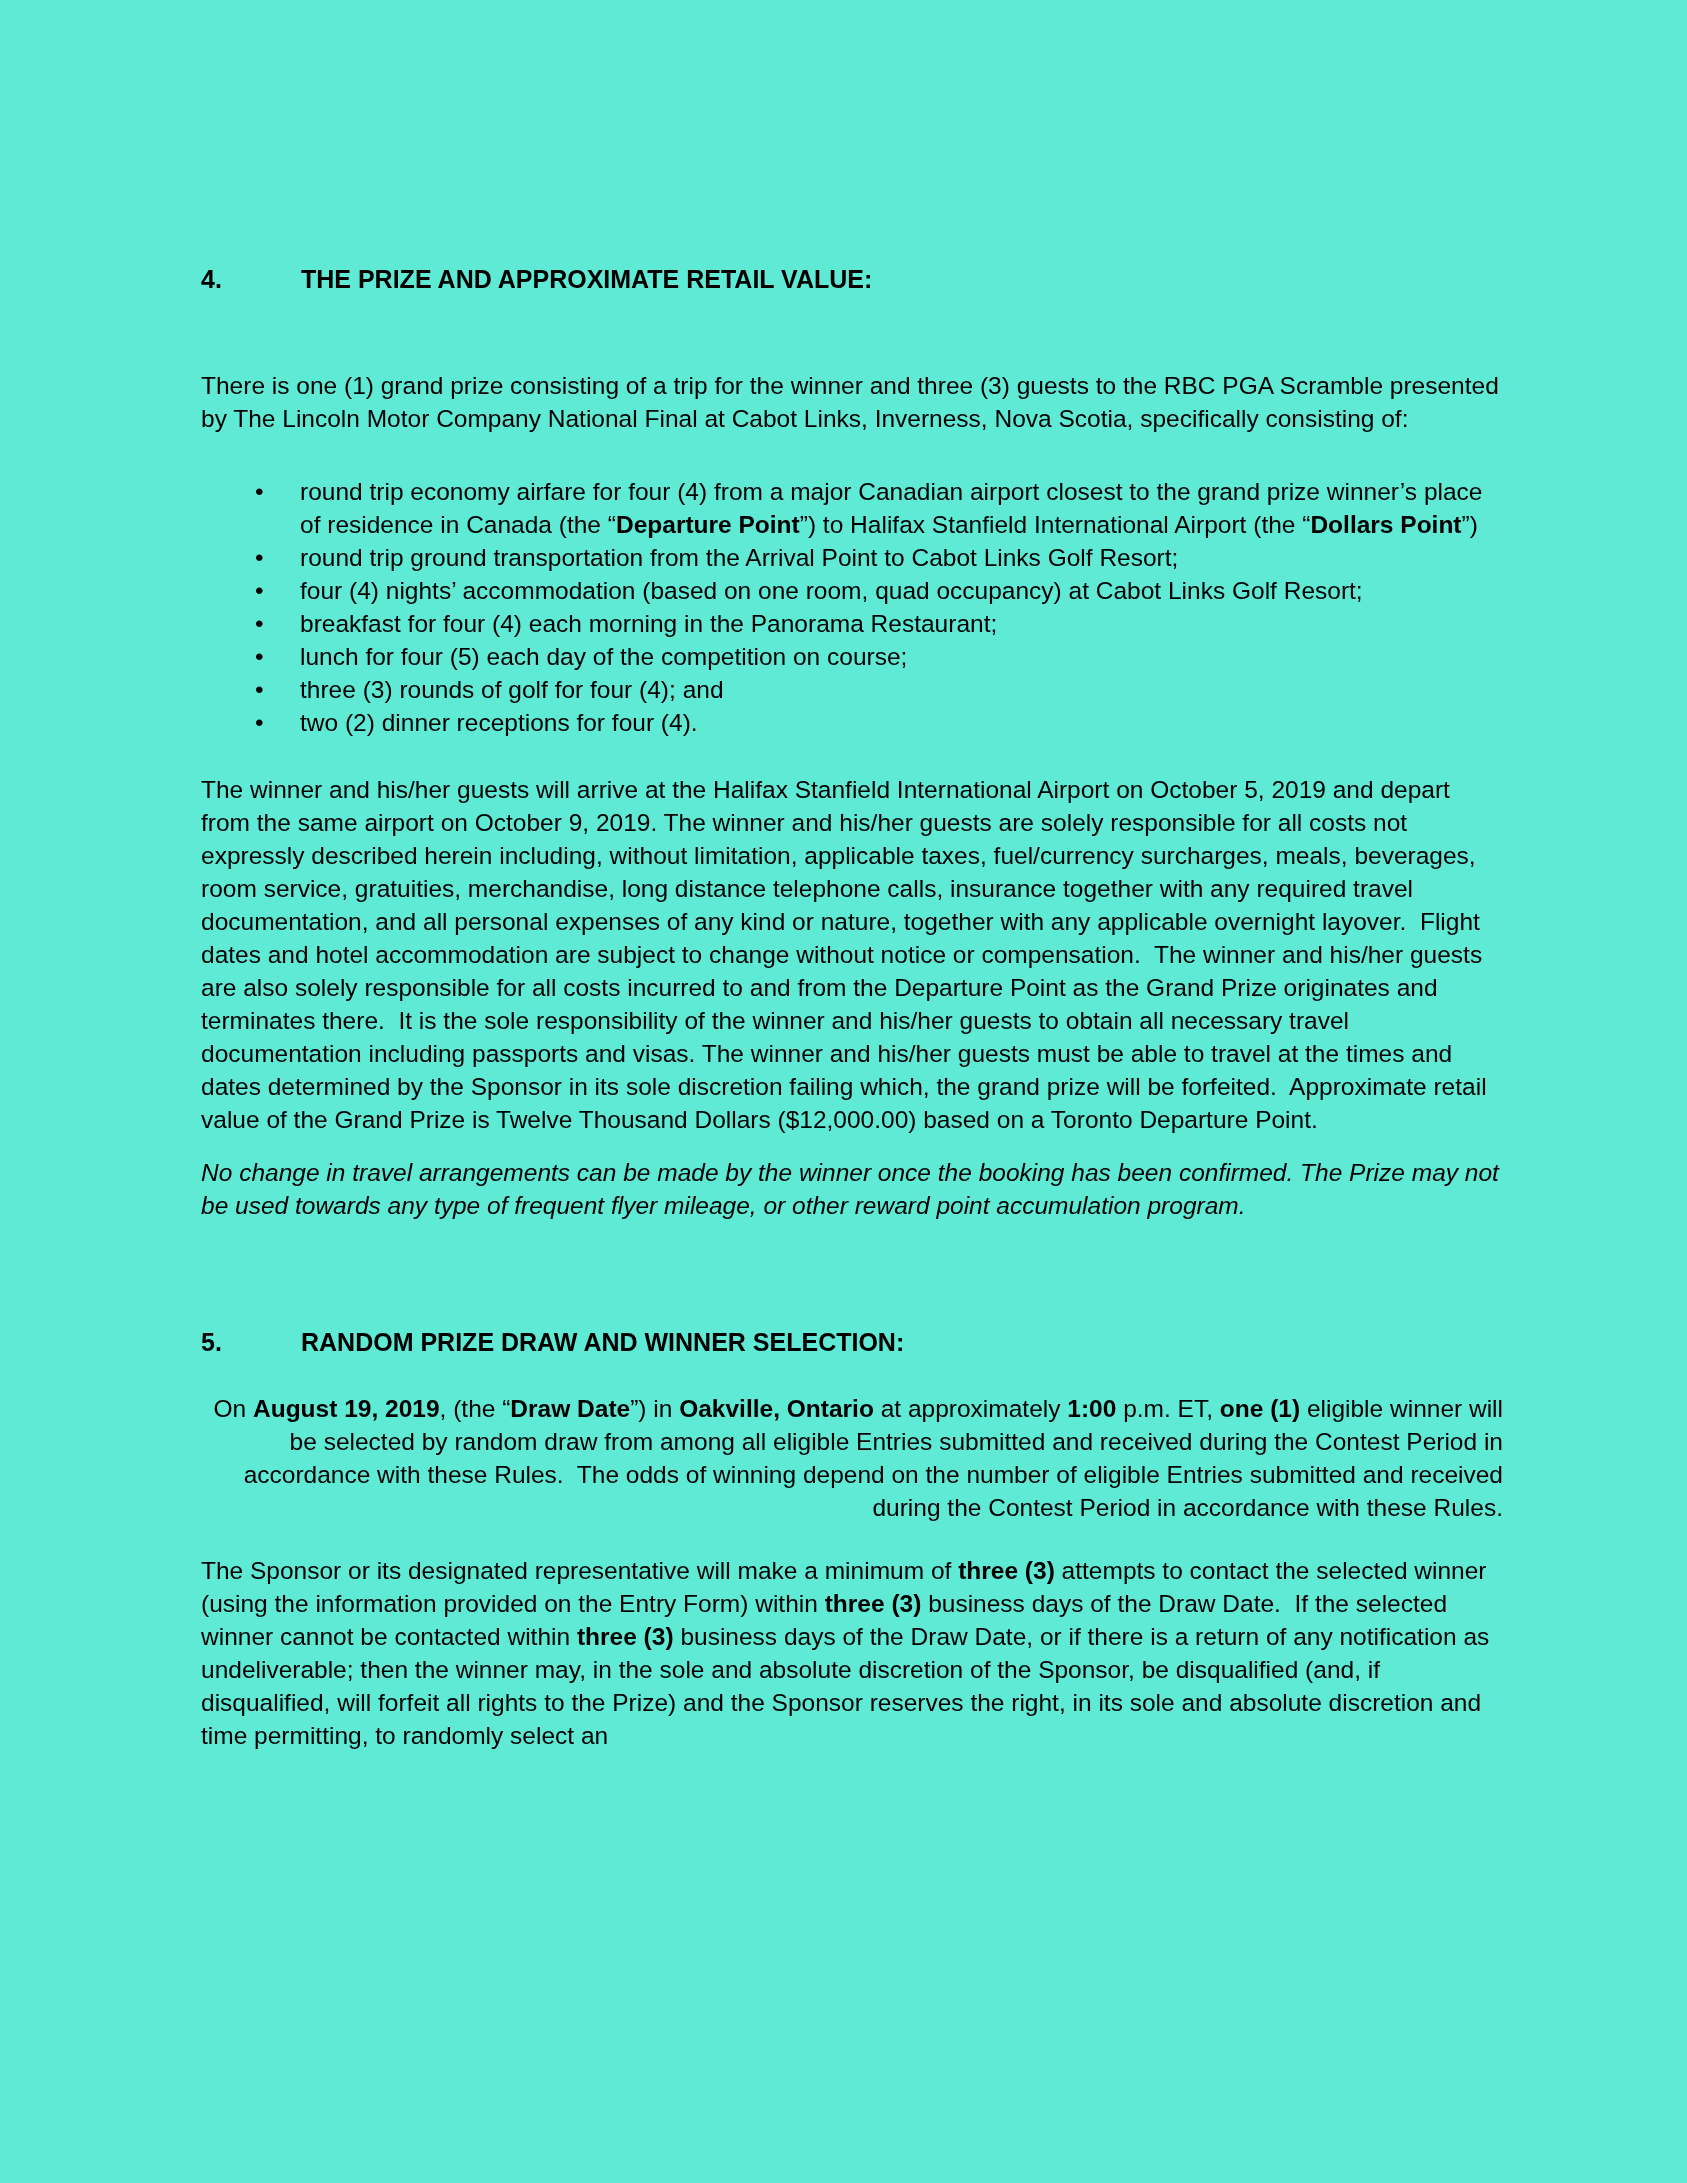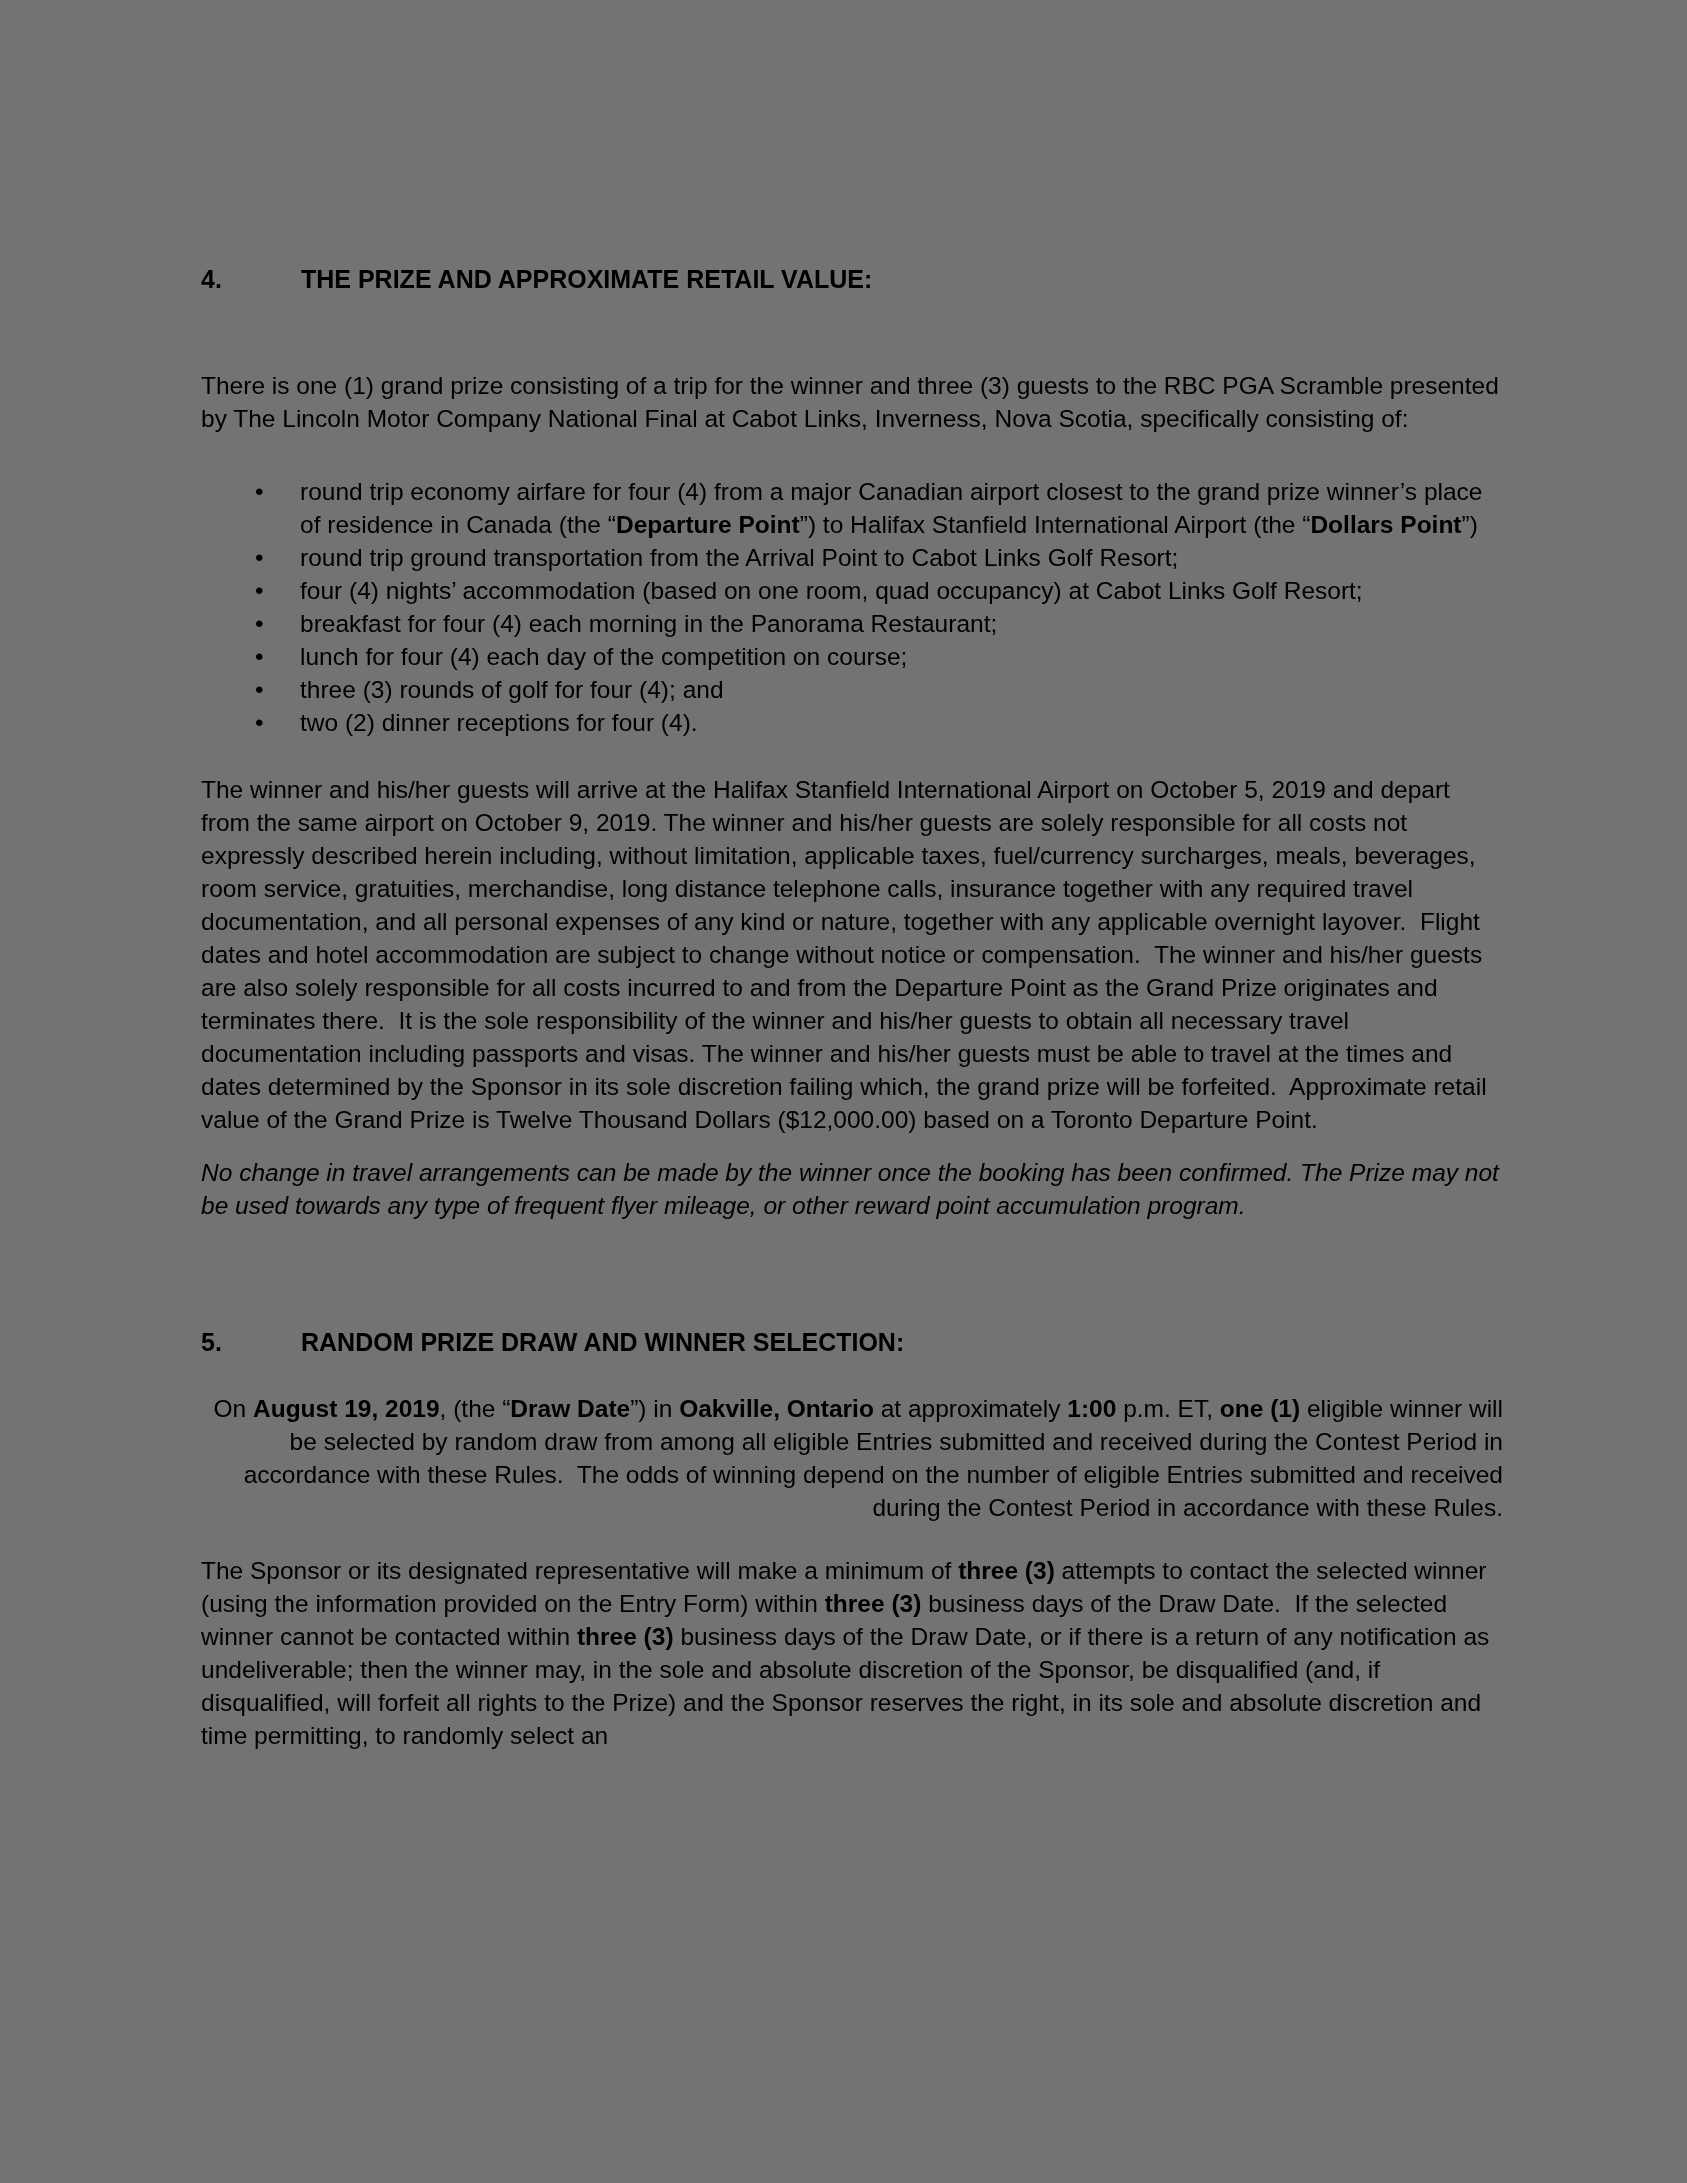--- a/index.html
+++ b/index.html
@@ -5,21 +5,21 @@
 <style>
   html, body {
     margin: 0;
     padding: 0;
     background: #ffffff;
   }
   .page {
     position: relative;
     width: 1687px;
     height: 2183px;
-    background: #737373;
+    background: #5eead4;
     box-sizing: border-box;
     padding: 263px 184px 0 201px;
     font-family: "Liberation Sans", sans-serif;
     font-size: 24.5px;
     line-height: 33px;
     color: #000000;
     overflow: hidden;
   }
   .para {
     margin: 0;
@@ -69,21 +69,21 @@
 
   <p class="heading h4"><span class="hnum">4.</span><span>THE PRIZE AND APPROXIMATE RETAIL VALUE:</span></p>
 
   <p class="para intro">There is one (1) grand prize consisting of a trip for the winner and three (3) guests to the RBC PGA Scramble presented by The Lincoln Motor Company National Final at Cabot Links, Inverness, Nova Scotia, specifically consisting of:</p>
 
   <ul class="prize-list">
       <li><span>round trip economy airfare for four (4) from a major Canadian airport closest to the grand prize winner’s place of residence in Canada (the “</span><b>Departure Point</b><span>”) to Halifax Stanfield International Airport (the “</span><b>Dollars Point</b><span>”)</span></li>
       <li><span>round trip ground transportation from the Arrival Point to Cabot Links Golf Resort;</span></li>
       <li><span>four (4) nights’ accommodation (based on one room, quad occupancy) at Cabot Links Golf Resort;</span></li>
       <li><span>breakfast for four (4) each morning in the Panorama Restaurant;</span></li>
-      <li><span>lunch for four (4) each day of the competition on course;</span></li>
+      <li><span>lunch for four (5) each day of the competition on course;</span></li>
       <li><span>three (3) rounds of golf for four (4); and</span></li>
       <li><span>two (2) dinner receptions for four (4).</span></li>
     </ul>
 
   <p class="para travel">The winner and his/her guests will arrive at the Halifax Stanfield International Airport on October 5, 2019 and depart from the same airport on October 9, 2019. The winner and his/her guests are solely responsible for all costs not expressly described herein including, without limitation, applicable taxes, fuel/currency surcharges, meals, beverages, room service, gratuities, merchandise, long distance telephone calls, insurance together with any required travel documentation, and all personal expenses of any kind or nature, together with any applicable overnight layover.  Flight dates and hotel accommodation are subject to change without notice or compensation.  The winner and his/her guests are also solely responsible for all costs incurred to and from the Departure Point as the Grand Prize originates and terminates there.  It is the sole responsibility of the winner and his/her guests to obtain all necessary travel documentation including passports and visas. The winner and his/her guests must be able to travel at the times and dates determined by the Sponsor in its sole discretion failing which, the grand prize will be forfeited.  Approximate retail value of the Grand Prize is Twelve Thousand Dollars ($12,000.00) based on a Toronto Departure Point.</p>
 
   <p class="para nochange">No change in travel arrangements can be made by the winner once the booking has been confirmed. The Prize may not be used towards any type of frequent flyer mileage, or other reward point accumulation program.</p>
 
   <p class="heading h5"><span class="hnum">5.</span><span>RANDOM PRIZE DRAW AND WINNER SELECTION:</span></p>
 

